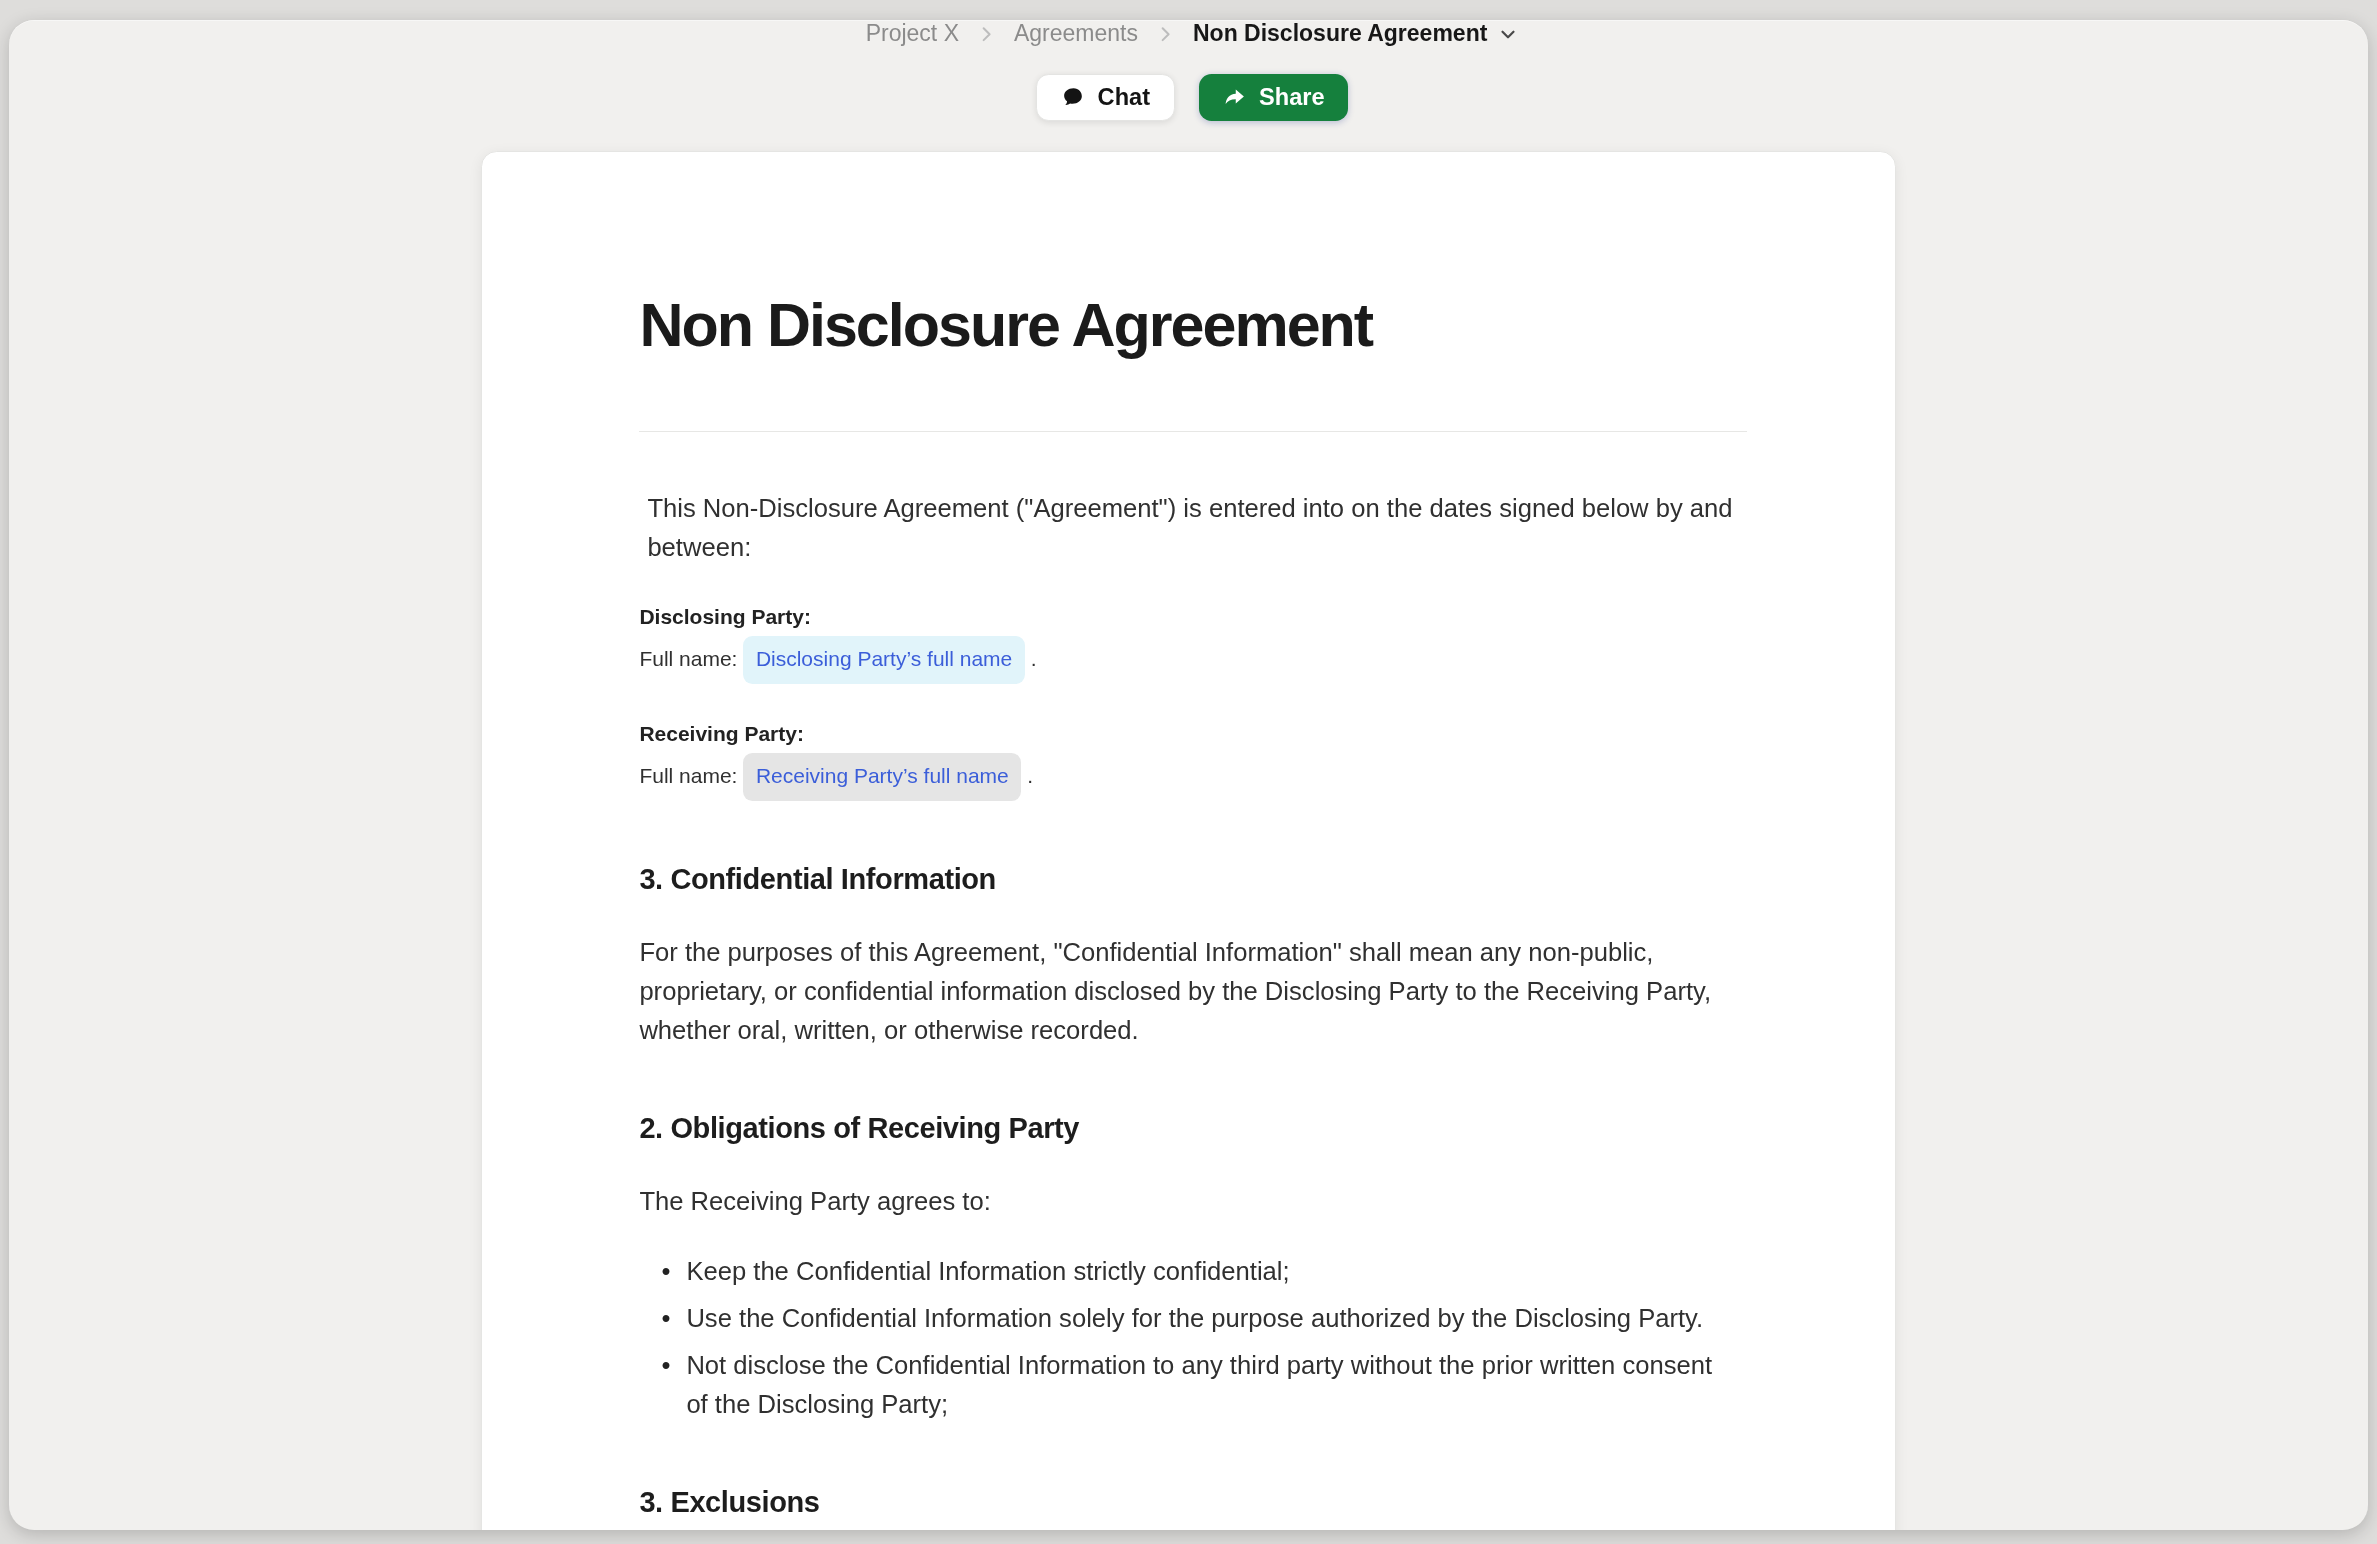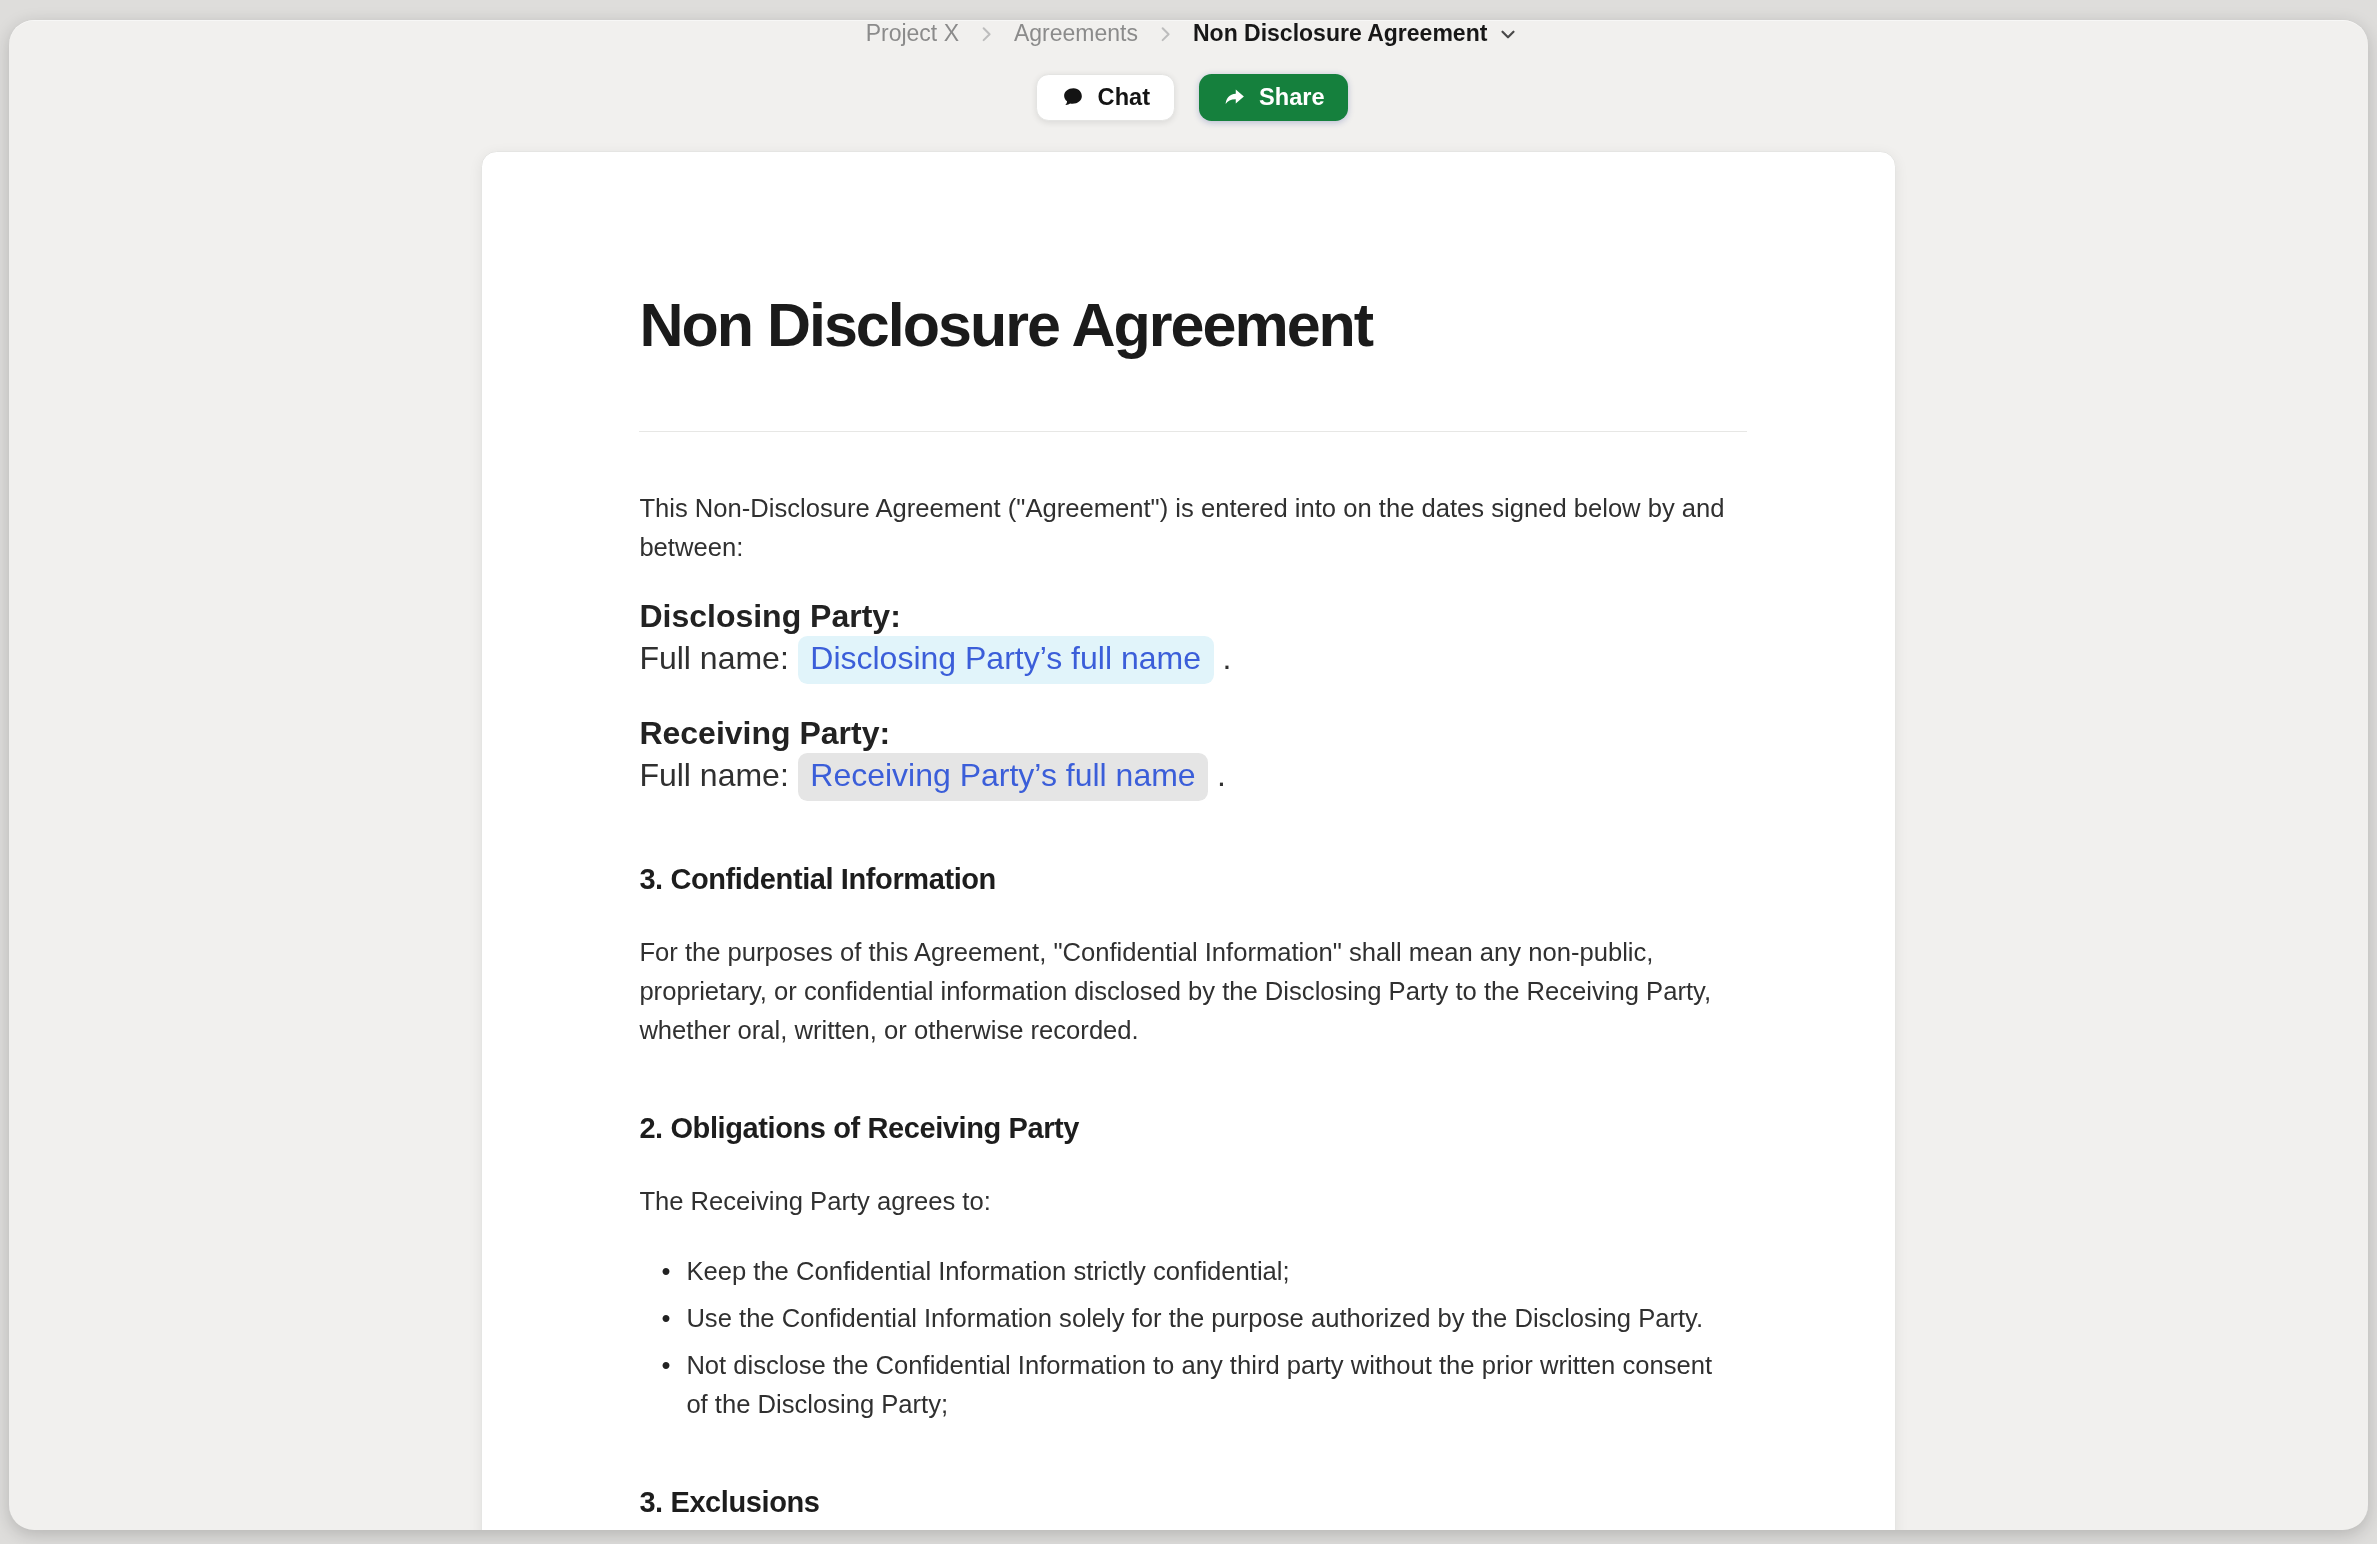--- a/index.html
+++ b/index.html
@@ -62,24 +62,24 @@
     margin:0;
     font-size:61px;line-height:74px;
     font-weight:800;letter-spacing:-2px;
     color:#1b1b1b;
   }
   .doc-divider{
     border:none;border-top:1.6px solid #e7e7e5;
     margin:69px 0 0 0;
   }
   .para{
-    margin:57px 0 0 0;
+    margin:57px 0 0 8px;
     font-size:25.6px;line-height:39px;color:#303030;
   }
-  .party-block{margin:30px 0 0 0;font-size:32px;line-height:39px;}
+  .party-block{margin:30px 0 0 0;font-size:21px;line-height:39px;}
   .party-label{font-weight:700;color:#222222;}
   .field-line{color:#303030;}
   .pill{
     display:inline-block;
     padding:3.1px 12.6px 5.5px 12.6px;margin:0 0;
     border-radius:9.4px;
     color:#3b5ed9;cursor:pointer;
   }
   .pill-cyan{background:#e1f4fa;}
   .pill-lavender{background:#e5e5e5;}

